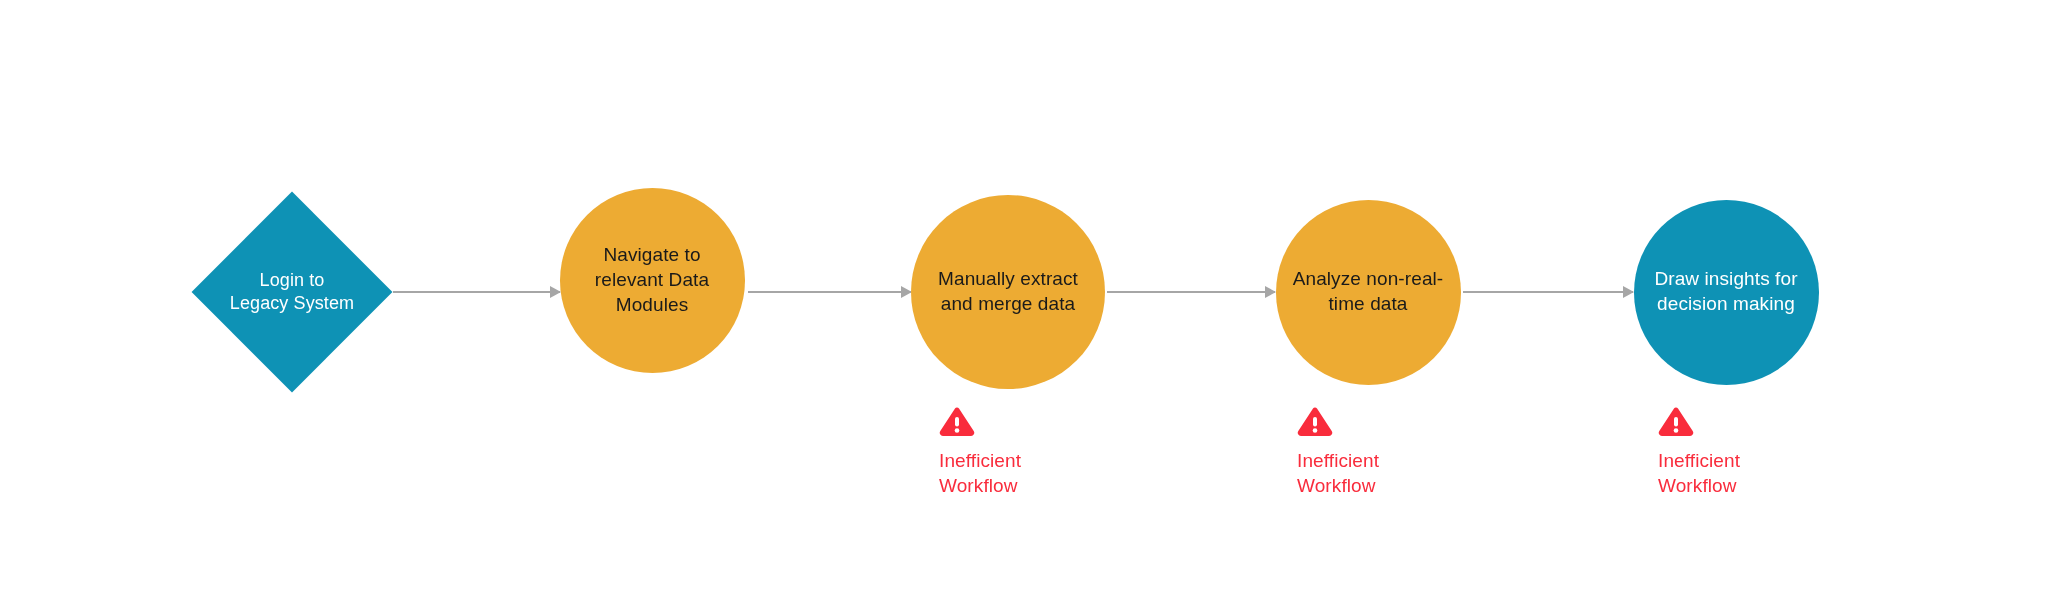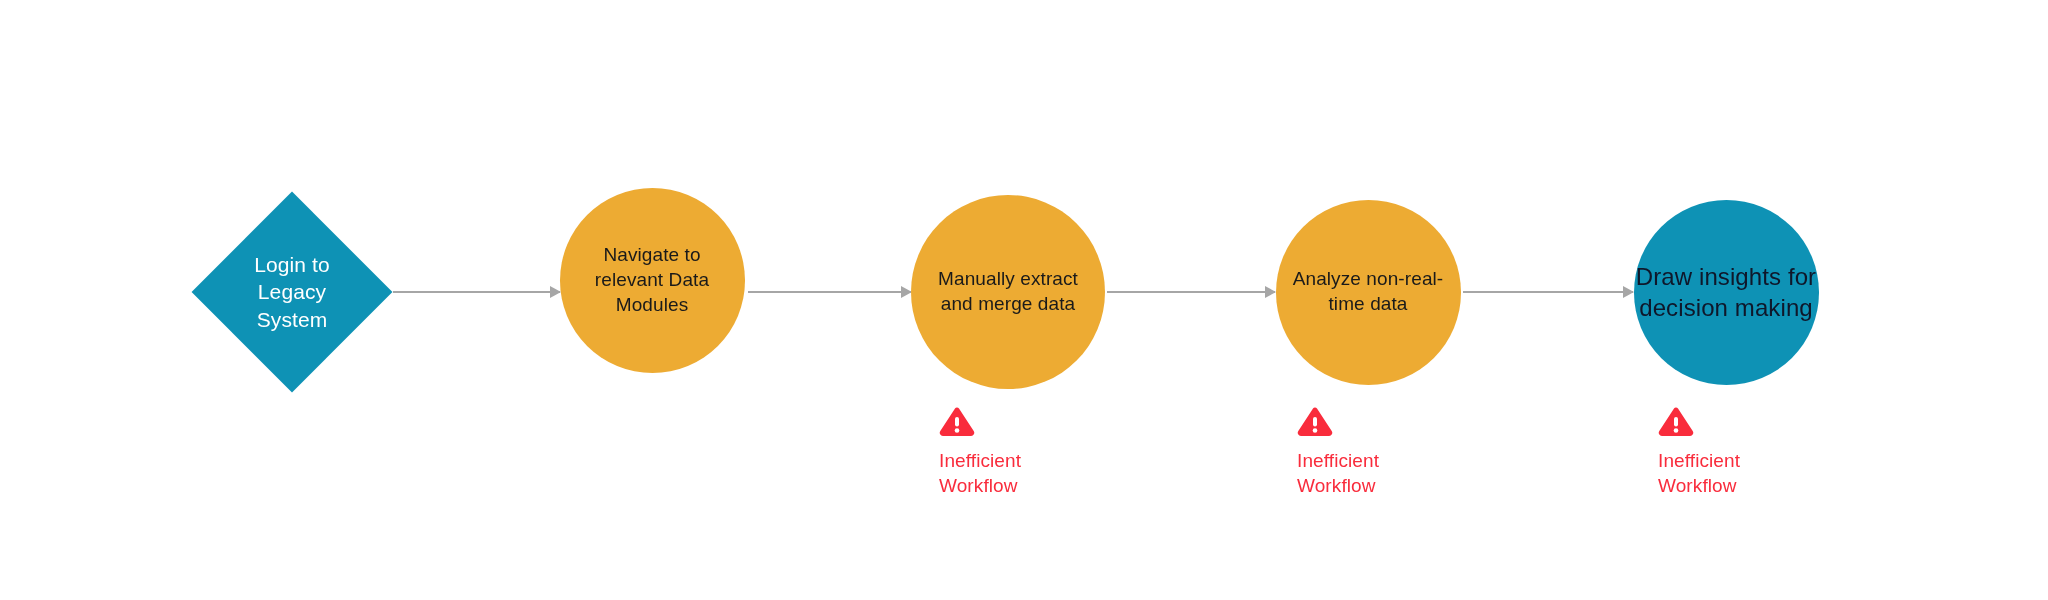--- a/index.html
+++ b/index.html
@@ -102,42 +102,42 @@
   </div>
   <div class="connector" id="c2" style="left: 1107px; top: 291px; width: 168px; background: rgb(166, 166, 166);">
     <span class="arrowhead" style="border-left-color: rgb(166, 166, 166);"></span>
   </div>
   <div class="connector" id="c3" style="left: 1463px; top: 291px; width: 170px; background: rgb(166, 166, 166);">
     <span class="arrowhead" style="border-left-color: rgb(166, 166, 166);"></span>
   </div>
 
   <div class="node" id="n0" style="left: 221px; top: 221px; width: 142px; height: 142px;">
     <div class="node-diamond-shape" style="background: rgb(14, 146, 181);"></div>
-    <div class="node-label" style="color: rgb(255, 255, 255); font-size: 21px;">Login to
+    <div class="node-label" style="color: rgb(255, 255, 255); font-size: 18px;">Login to
 Legacy System</div>
   </div>
 
   <div class="node node-circle" id="n1" style="left: 559.5px; top: 188px; width: 185px; height: 185px; background: rgb(237, 171, 51);">
     <div class="node-label" style="color: rgb(26, 26, 26); font-size: 19px;">Navigate to
 relevant Data
 Modules</div>
   </div>
 
   <div class="node node-circle" id="n3" style="left: 1275.5px; top: 199.5px; width: 185px; height: 185px; background: rgb(237, 171, 51);">
     <div class="node-label" style="color: rgb(26, 26, 26); font-size: 19px;">Analyze non-real-
 time data</div>
   </div>
 
   <div class="node node-circle" id="n2" style="left: 911px; top: 195px; width: 194px; height: 194px; background: rgb(237, 171, 51);">
     <div class="node-label" style="color: rgb(26, 26, 26); font-size: 19px;">Manually extract
 and merge data</div>
   </div>
 
   <div class="node node-circle" id="n4" style="left: 1633.5px; top: 199.5px; width: 185px; height: 185px; background: rgb(14, 146, 181);">
-    <div class="node-label" style="color: #0f172a; font-size: 24px;">Draw insights for
+    <div class="node-label" style="color: #ffffff; font-size: 19px;">Draw insights for
 decision making</div>
   </div>
 
   <div class="warning" id="w0" style="left: 939px; top: 404px;">
     <span class="warning-icon">
       <svg viewBox="0 0 36 33" width="36" height="33" aria-hidden="true">
         <path d="M16.0 2.6 L1.3 25.0 a3.2 3.2 0 0 0 2.7 5.0 h28 a3.2 3.2 0 0 0 2.7 -5.0 L20.0 2.6 a2.4 2.4 0 0 0 -4.0 0 z" fill="#F92C3C"></path>
         <rect x="16.0" y="11.0" width="4.0" height="9.5" rx="2.0" fill="#ffffff"></rect>
         <circle cx="18.0" cy="24.5" r="2.3" fill="#ffffff"></circle>
       </svg>

